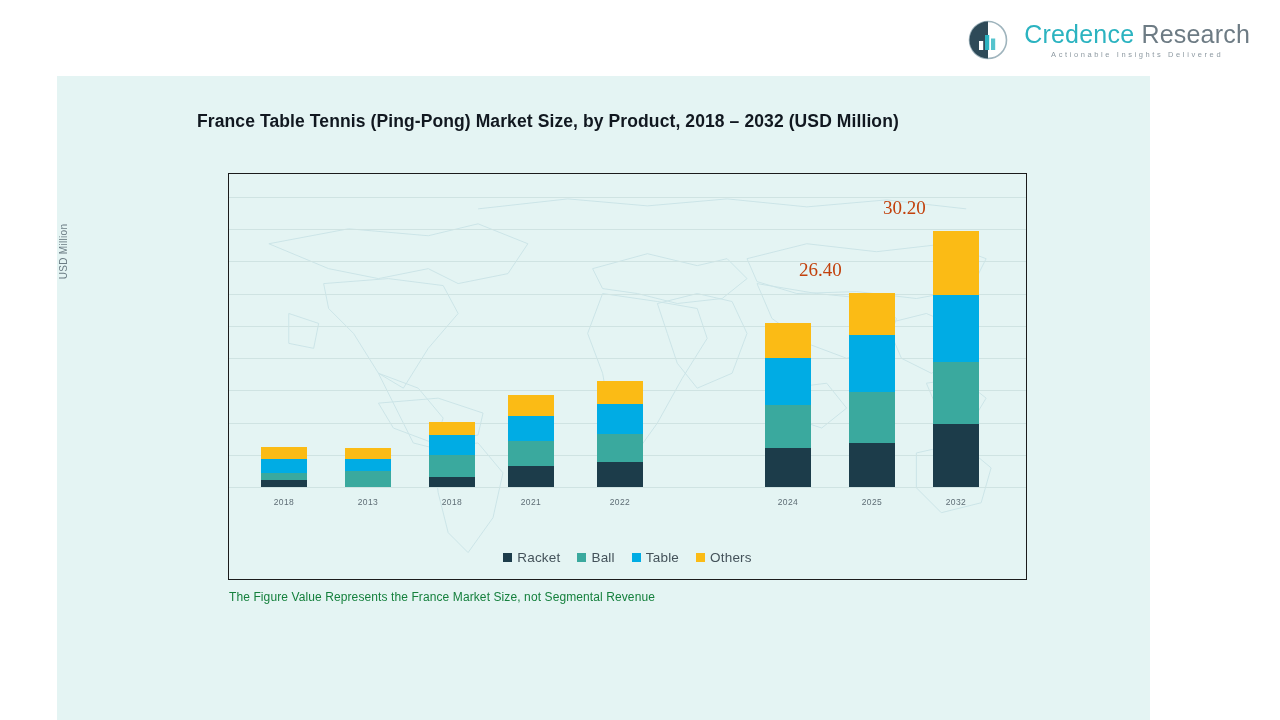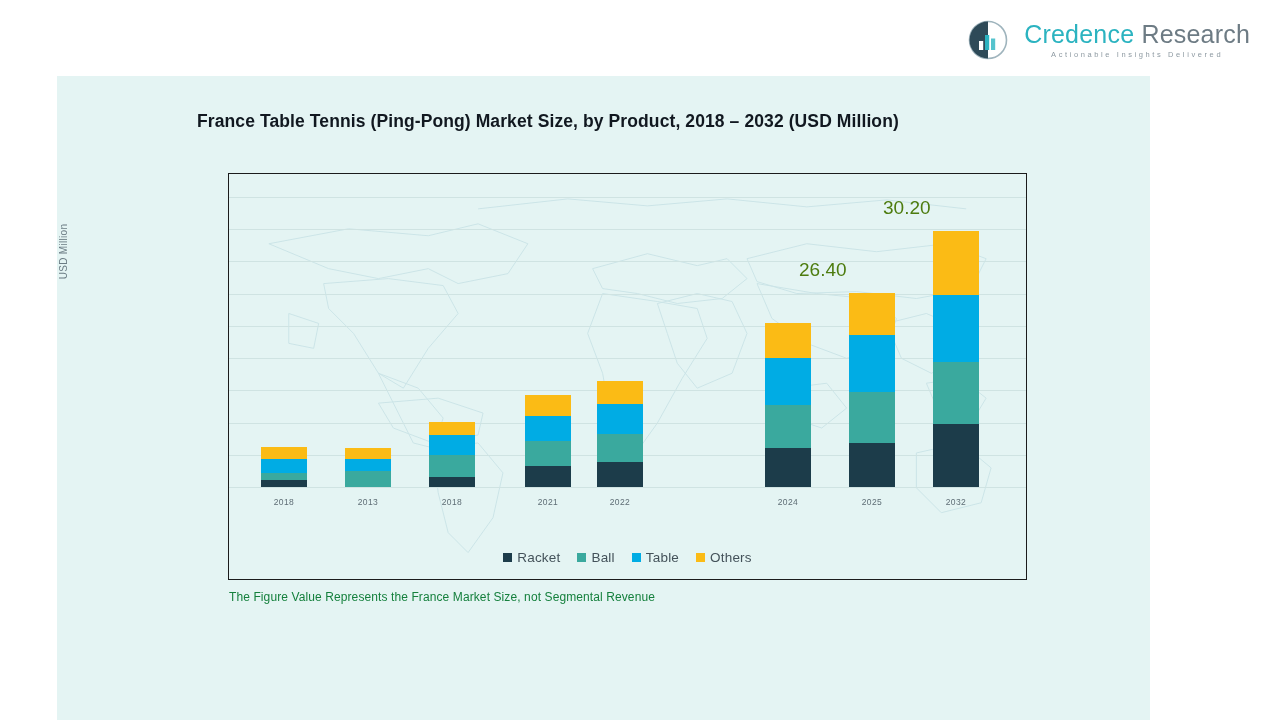--- a/index.html
+++ b/index.html
@@ -55,21 +55,21 @@
   .bar-group {
     position:absolute; bottom:0; width:46px;
     display:flex; flex-direction:column; justify-content:flex-end;margin-top:8px;
   }
   .seg { width:100%; }
   .xtick {
     position:absolute; bottom:-20px; left:-14px; width:74px;
     text-align:center; font-size:8.5px; color:#5e6d75; letter-spacing:.4px;
   }
   .value-label {
-    position:absolute; font-size:19px; color:#4d7c0f; white-space:nowrap;
+    position:absolute; font-size:19px; color:#c2410c; white-space:nowrap;font-family:Liberation Serif, serif;
   }
 
   
   #legend {
     position:absolute; left:0; right:0; bottom:14px;
     display:flex; justify-content:center; align-items:center; gap:17px;
   }
   .legend-item { display:flex; align-items:center; gap:5px; }
   .legend-swatch { width:9px; height:9px; display:block; }
   .legend-label { font-size:13.5px; color:#44525a; letter-spacing:.2px; }
@@ -155,21 +155,21 @@
           <div class="seg" style="height: 16.112px; background: rgb(58, 169, 158);"></div>
           <div class="xtick">2013</div>
         </div>
         <div class="bar-group" style="left: 172px; bottom: 92px;">
           <div class="seg" style="height: 13.568px; background: rgb(251, 187, 21);"></div>
           <div class="seg" style="height: 19.504px; background: rgb(0, 172, 228);"></div>
           <div class="seg" style="height: 22.048px; background: rgb(58, 169, 158);"></div>
           <div class="seg" style="height: 10.176px; background: rgb(28, 60, 74);"></div>
           <div class="xtick">2018</div>
         </div>
-        <div class="bar-group" style="left: 268px; bottom: 92px;">
+        <div class="bar-group" style="left: 251px; bottom: 92px;">
           <div class="seg" style="height: 20.352px; background: rgb(251, 187, 21);"></div>
           <div class="seg" style="height: 25.44px; background: rgb(0, 172, 228);"></div>
           <div class="seg" style="height: 24.592px; background: rgb(58, 169, 158);"></div>
           <div class="seg" style="height: 21.2px; background: rgb(28, 60, 74);"></div>
           <div class="xtick">2021</div>
         </div>
         <div class="bar-group" style="left: 340px; bottom: 92px; border-radius: 21px;">
           <div class="seg" style="height: 22.896px; background: rgb(251, 187, 21);"></div>
           <div class="seg" style="height: 29.68px; background: rgb(0, 172, 228);"></div>
           <div class="seg" style="height: 28.832px; background: rgb(58, 169, 158);"></div>

